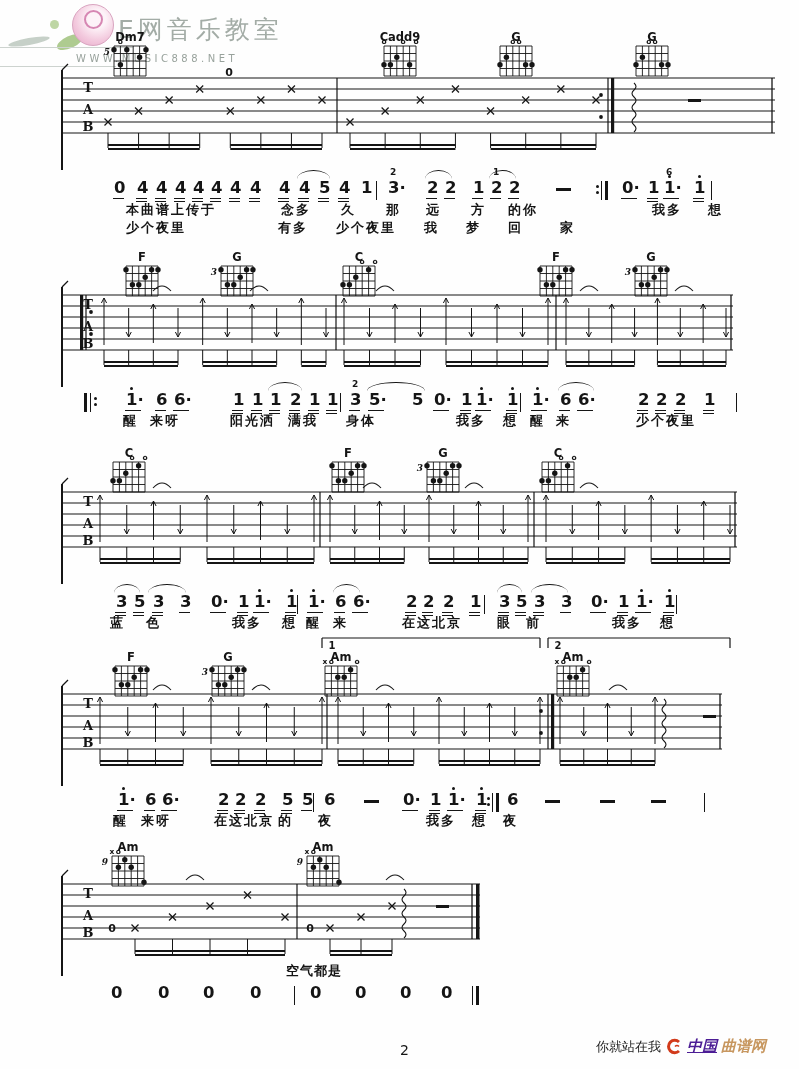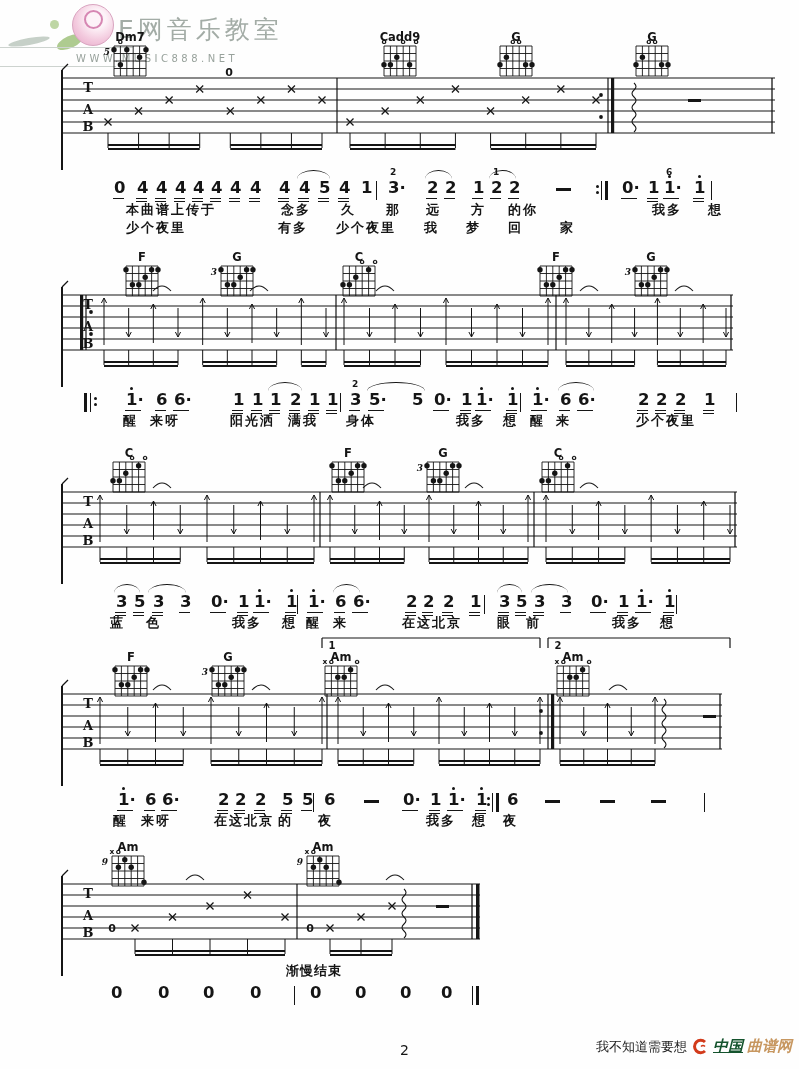--- a/index.html
+++ b/index.html
@@ -1296,27 +1296,27 @@
       <div class="tok" style="left: 250px; top: 985px;">0</div>
       <div class="vbar" style="left: 294px; top: 986px; width: 1.4px; height: 19px;"></div>
       <div class="tok" style="left: 310px; top: 985px;">0</div>
       <div class="tok" style="left: 355px; top: 985px;">0</div>
       <div class="tok" style="left: 400px; top: 985px;">0</div>
       <div class="tok" style="left: 441px; top: 985px;">0</div>
       <div class="vbar" style="left: 472px; top: 986px; width: 1.4px; height: 19px;"></div>
       <div class="vbar" style="left: 476px; top: 986px; width: 3px; height: 19px;"></div>
     </div>
 
-  <div class="ending" style="left:286px;top:962px">渐慢结束</div>
+  <div class="ending" style="left:286px;top:962px">空气都是</div>
 
   <div class="pagenum" style="left:400px;top:1042px">2</div>
 
   <div class="credit" style="left:596px;top:1037px">
-    <span class="prefix">我不知道需要想</span>
+    <span class="prefix">你就站在我</span>
     <svg width="18" height="17" viewBox="0 0 18 17">
       <path id="icon-arc" d="M 14 4 A 6.2 6.2 0 1 0 14 13" fill="none" stroke="#d23a1a" stroke-width="3"></path>
       <path id="icon-tilde" d="M 10 8.5 q 2 -2 4 0" fill="none" stroke="#d23a1a" stroke-width="1.6"></path>
     </svg>
-    <span class="dark" style="color: #14532d; text-decoration: underline;">中国</span>
+    <span class="dark" style="color: #4c1d95; text-decoration: underline;">中国</span>
     <span class="light" style="color: rgb(199, 151, 96);">曲谱网</span>
   </div>
 
 </div>
 
 </body></html>

